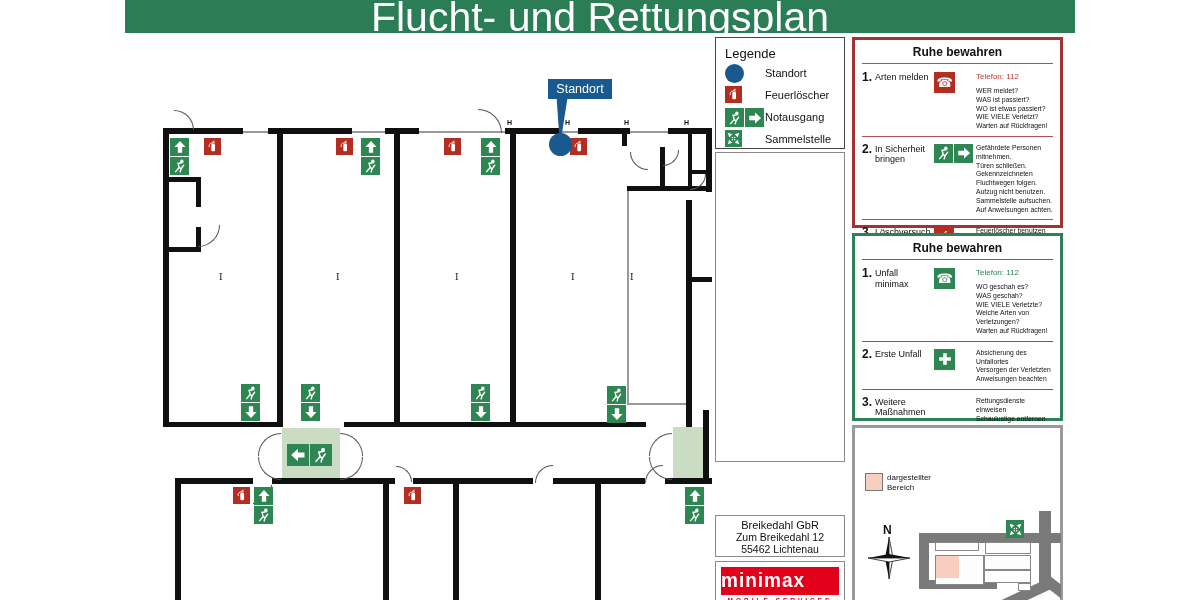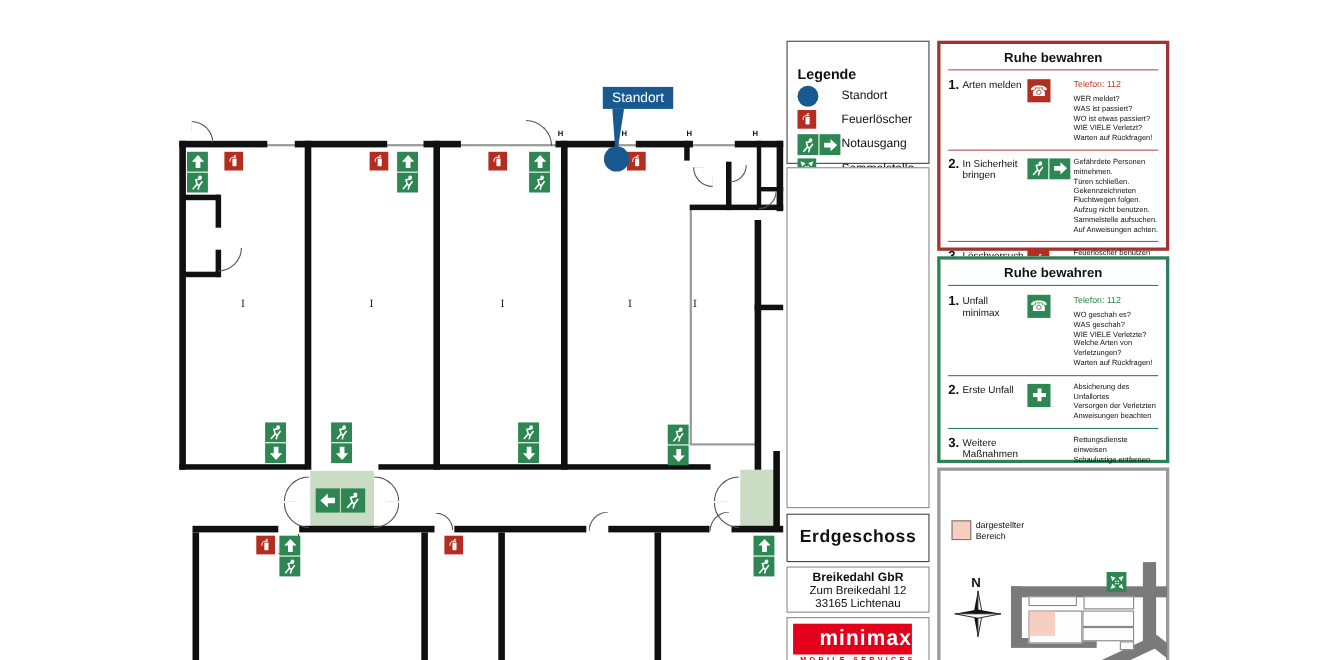--- a/index.html
+++ b/index.html
@@ -9,21 +9,21 @@
   
   #banner{position:absolute;left:125px;top:0;width:950px;height:33px;background:#2b7d55;overflow:hidden;}
   #banner .t{position:absolute;bottom:-6px;width:100%;text-align:center;color:#fff;
              font-size:41px;line-height:44px;font-weight:400;letter-spacing:0px;white-space:nowrap;}
 
   
   .box{position:absolute;background:#fff;box-sizing:border-box;}
 
   
   #legend{left:715px;top:37px;width:130px;height:112px;border:1px solid #444;}
-  #legend .lt{font-weight:bold;font-size:13px;margin:22px 0 2px 9px;}
+  #legend .lt{font-weight:normal;font-size:13px;margin:8px 0 2px 9px;}
   .lrow{position:relative;height:22px;margin-left:9px;}
   .lrow .lic{position:absolute;left:0;top:1px;}
   .lrow .ll{position:absolute;left:40px;top:4px;font-size:11px;}
 
   
   #brandfall{left:852px;top:37px;width:211px;height:191px;border:3px solid #a33232;padding:4px 7px;}
   #unfaelle{left:852px;top:233px;width:211px;height:188px;border:3px solid #2d8158;padding:4px 7px;}
   .ptitle{text-align:center;font-weight:bold;font-size:15px;margin-top:2px;}
   #brandfall .ptitle{color:#a32e2e;}
   #unfaelle .ptitle{color:#27804d;}
@@ -53,24 +53,24 @@
   #map{position:absolute;left:64px;top:40px;width:142px;height:157px;overflow:hidden;}
   .road{position:absolute;background:#7a7a7a;}
   .bld{position:absolute;background:#fdfdfd;border:1px solid #888;box-sizing:border-box;}
   .pinkArea{position:absolute;background:#f7cebf;}
 
   
   #tallbox{left:715px;top:152px;width:130px;height:310px;border:1px solid #8a8a8a;}
   #floorbox{left:715px;top:467px;width:130px;height:44px;border:1px solid #444;display:flex;align-items:center;justify-content:center;}
   #floorbox .fl{font-weight:bold;font-size:16px;letter-spacing:0.5px;}
   #addrbox{left:715px;top:515px;width:130px;height:42px;border:1px solid #8a8a8a;text-align:center;padding-top:3px;}
-  #addrbox .a1{font-weight:bold;font-size:11px;}
+  #addrbox .a1{font-weight:normal;font-size:11px;}
   #addrbox .a2{font-size:10.5px;}
   #logobox{left:715px;top:561px;width:130px;height:60px;border:1px solid #8a8a8a;}
-  #logored{position:absolute;left:5px;top:5px;width:108px;height:28px;background:#e2001a;display:flex;align-items:center;justify-content:flex-end;}
+  #logored{position:absolute;left:5px;top:5px;width:118px;height:28px;background:#e2001a;display:flex;align-items:center;justify-content:flex-start;}
   #logored .b{color:#fff;font-weight:bold;font-size:19px;letter-spacing:1px;transform:scaleY(1.05);}
   #logotag{position:absolute;left:0;top:35px;width:128px;text-align:center;color:#e2001a;font-weight:bold;font-size:6.5px;letter-spacing:3px;}
 
   
   #plan{position:absolute;left:0;top:0;width:1200px;height:600px;}
   .w{position:absolute;background:#101010;}
   .gl{position:absolute;background:#9a9a9a;}
   .vest{position:absolute;background:#cbdcc5;}
   .arc{position:absolute;box-sizing:border-box;}
   .arc.tl{border-top:1.4px solid #555;border-left:1.4px solid #555;border-top-left-radius:100% 100%;}
@@ -85,20 +85,23 @@
       display:flex;align-items:center;justify-content:center;}
   #standort-pointer{position:absolute;background:#185a8f;
       clip-path:polygon(12% 0%,88% 0%,48% 100%,30% 100%);}
   .sdot{position:absolute;border-radius:50%;background:#185a8f;}
 </style>
 </head>
 <body>
 
 <div id="stage">
 
+  <div id="banner">
+    <div class="t">Flucht- und Rettungsplan</div>
+  </div>
 
   <div id="plan">
       <div class="gl" style="left: 163px; top: 131px; width: 549px; height: 1.5px;"></div>
       <div class="gl" style="left: 627px; top: 190px; width: 1.5px; height: 214px;"></div>
       <div class="gl" style="left: 627px; top: 403px; width: 60px; height: 1.5px;"></div>
       <div class="vest" style="left: 282px; top: 428px; width: 58px; height: 52px;"></div>
       <div class="vest" style="left: 673px; top: 427px; width: 33px; height: 55px;"></div>
       <div class="w" style="left: 163px; top: 128px; width: 80px; height: 6px;"></div>
       <div class="w" style="left: 268px; top: 128px; width: 84px; height: 6px;"></div>
       <div class="w" style="left: 385px; top: 128px; width: 34px; height: 6px;"></div>
@@ -629,27 +632,24 @@
                 <circle cx="11.5" cy="8.6" r="1"></circle>
                 <circle cx="8.5" cy="11.5" r="1"></circle>
                 <circle cx="11.5" cy="11.5" r="1"></circle>
               </g>
             </svg>
           </div>
         </div>
     </div>
   </div>
 
-  <div id="floorbox" class="box">
-    <div class="fl">Erdgeschoss</div>
-  </div>
   <div id="addrbox" class="box">
     <div class="a1">Breikedahl GbR</div>
     <div class="a2">Zum Breikedahl 12</div>
-    <div class="a2">33165 Lichtenau</div>
+    <div class="a2">55462 Lichtenau</div>
   </div>
   <div id="logobox" class="box">
     <div id="logored">
       <span class="b">minimax</span>
     </div>
     <div id="logotag">MOBILE SERVICES</div>
   </div>
 
 </div>
 

